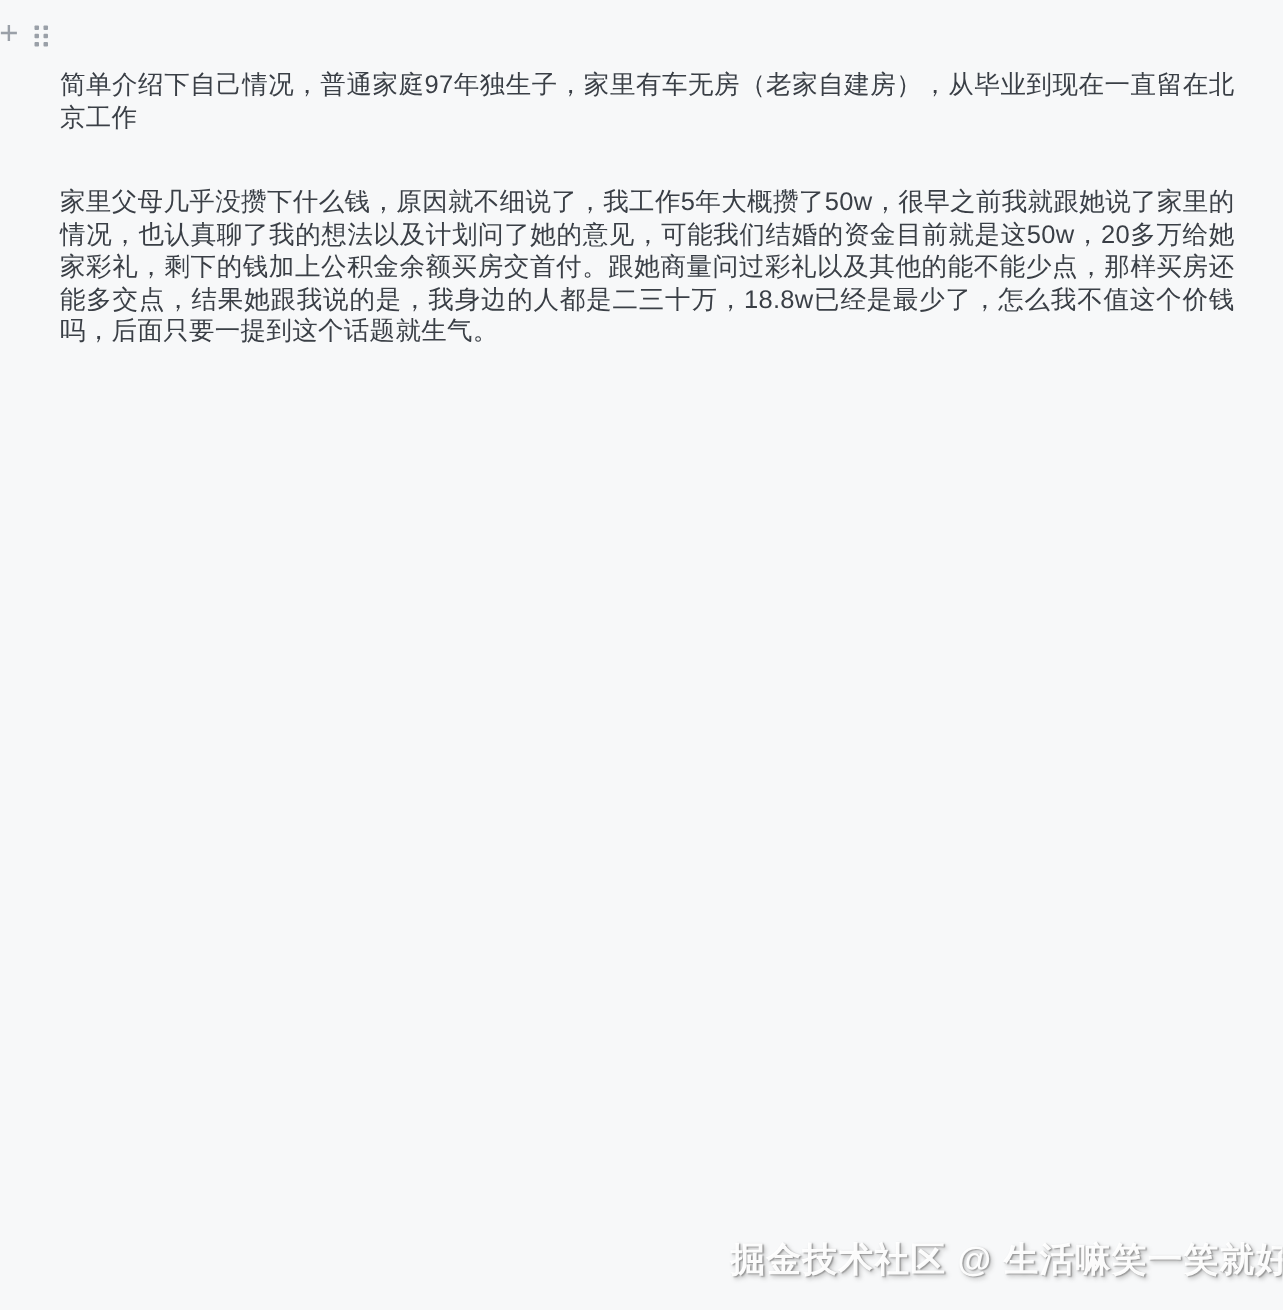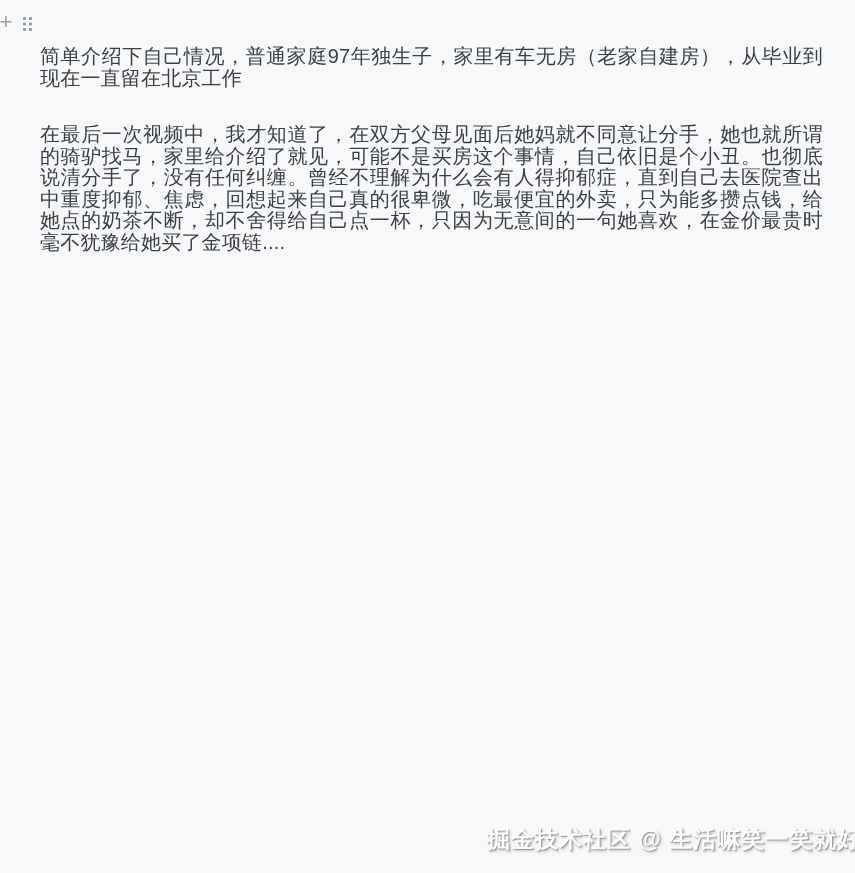--- a/index.html
+++ b/index.html
@@ -43,21 +43,21 @@
     padding: 0;
     cursor: grab;
   }
   
   .doc {
     position: absolute;
     left: 40px;
     top: 46px;
     width: 783px;
     color: #3a3f46;
-    font-size: 20px;
+    font-size: 17px;
     line-height: 21.5px;
     text-align: justify;
     letter-spacing: 0.2px;
   }
   .group { margin: 0 0 35px 0; }
   .group:last-child { margin-bottom: 0; }
   .para { margin: 0 0 6px 0; }
   
   .watermark {
     position: absolute;
@@ -96,28 +96,26 @@
   </button>
 
   <div class="doc">
 
     <div class="group">
       <p class="para">简单介绍下自己情况，普通家庭97年独生子，家里有车无房（老家自建房），从毕业到现在一直留在北京工作</p>
     </div>
 
 
     <div class="group">
+      <p class="para">家里父母几乎没攒下什么钱，原因就不细说了，我工作5年大概攒了50w，很早之前我就跟她说了家里的情况，也认真聊了我的想法以及计划问了她的意见，可能我们结婚的资金目前就是这50w，20多万给她家彩礼，剩下的钱加上公积金余额买房交首付。跟她商量问过彩礼以及其他的能不能少点，那样买房还能多交点，结果她跟我说的是，我身边的人都是二三十万，18.8w已经是最少了，怎么我不值这个价钱吗，后面只要一提到这个话题就生气。</p>
     </div>
 
     <div class="group">
     </div>
 
 
-    <div class="group">
-      <p class="para">在最后一次视频中，我才知道了，在双方父母见面后她妈就不同意让分手，她也就所谓的骑驴找马，家里给介绍了就见，可能不是买房这个事情，自己依旧是个小丑。也彻底说清分手了，没有任何纠缠。曾经不理解为什么会有人得抑郁症，直到自己去医院查出中重度抑郁、焦虑，回想起来自己真的很卑微，吃最便宜的外卖，只为能多攒点钱，给她点的奶茶不断，却不舍得给自己点一杯，只因为无意间的一句她喜欢，在金价最贵时毫不犹豫给她买了金项链....</p>
-    </div>
 
 
   </div>
 
   <div class="watermark">掘金技术社区 @ 生活嘛笑一笑就好了</div>
 
 </div>
 
 </body></html>

